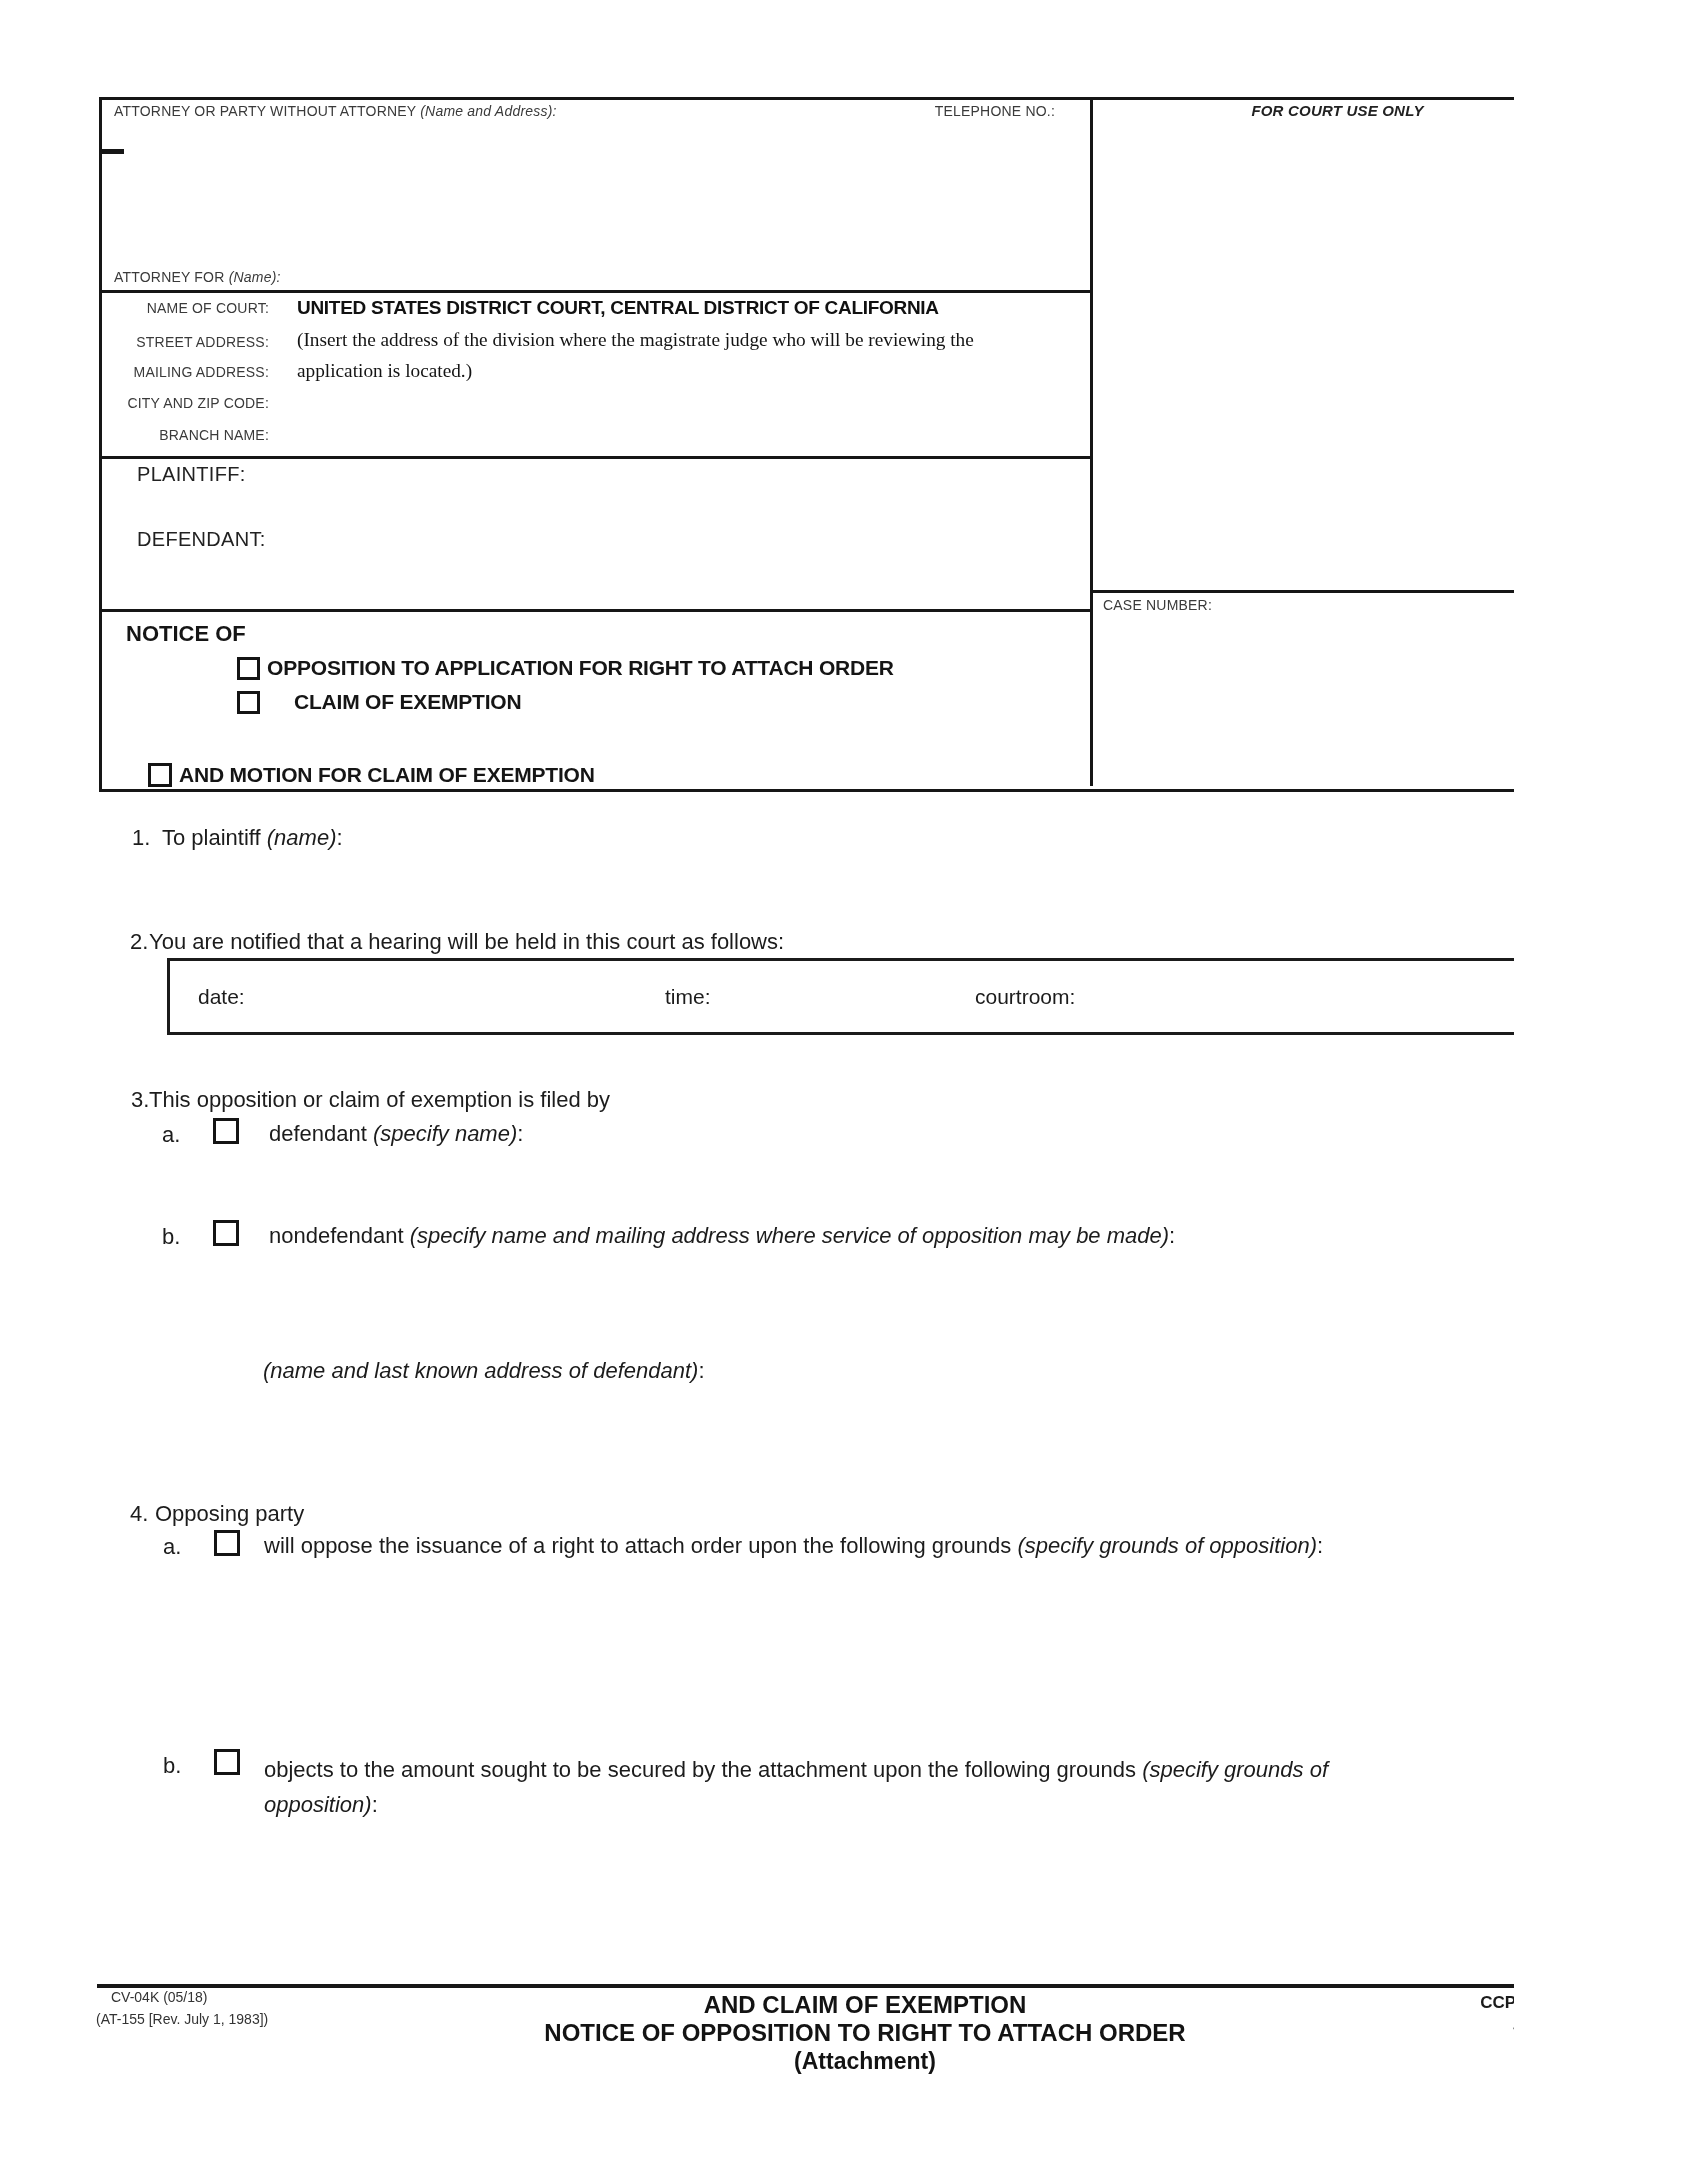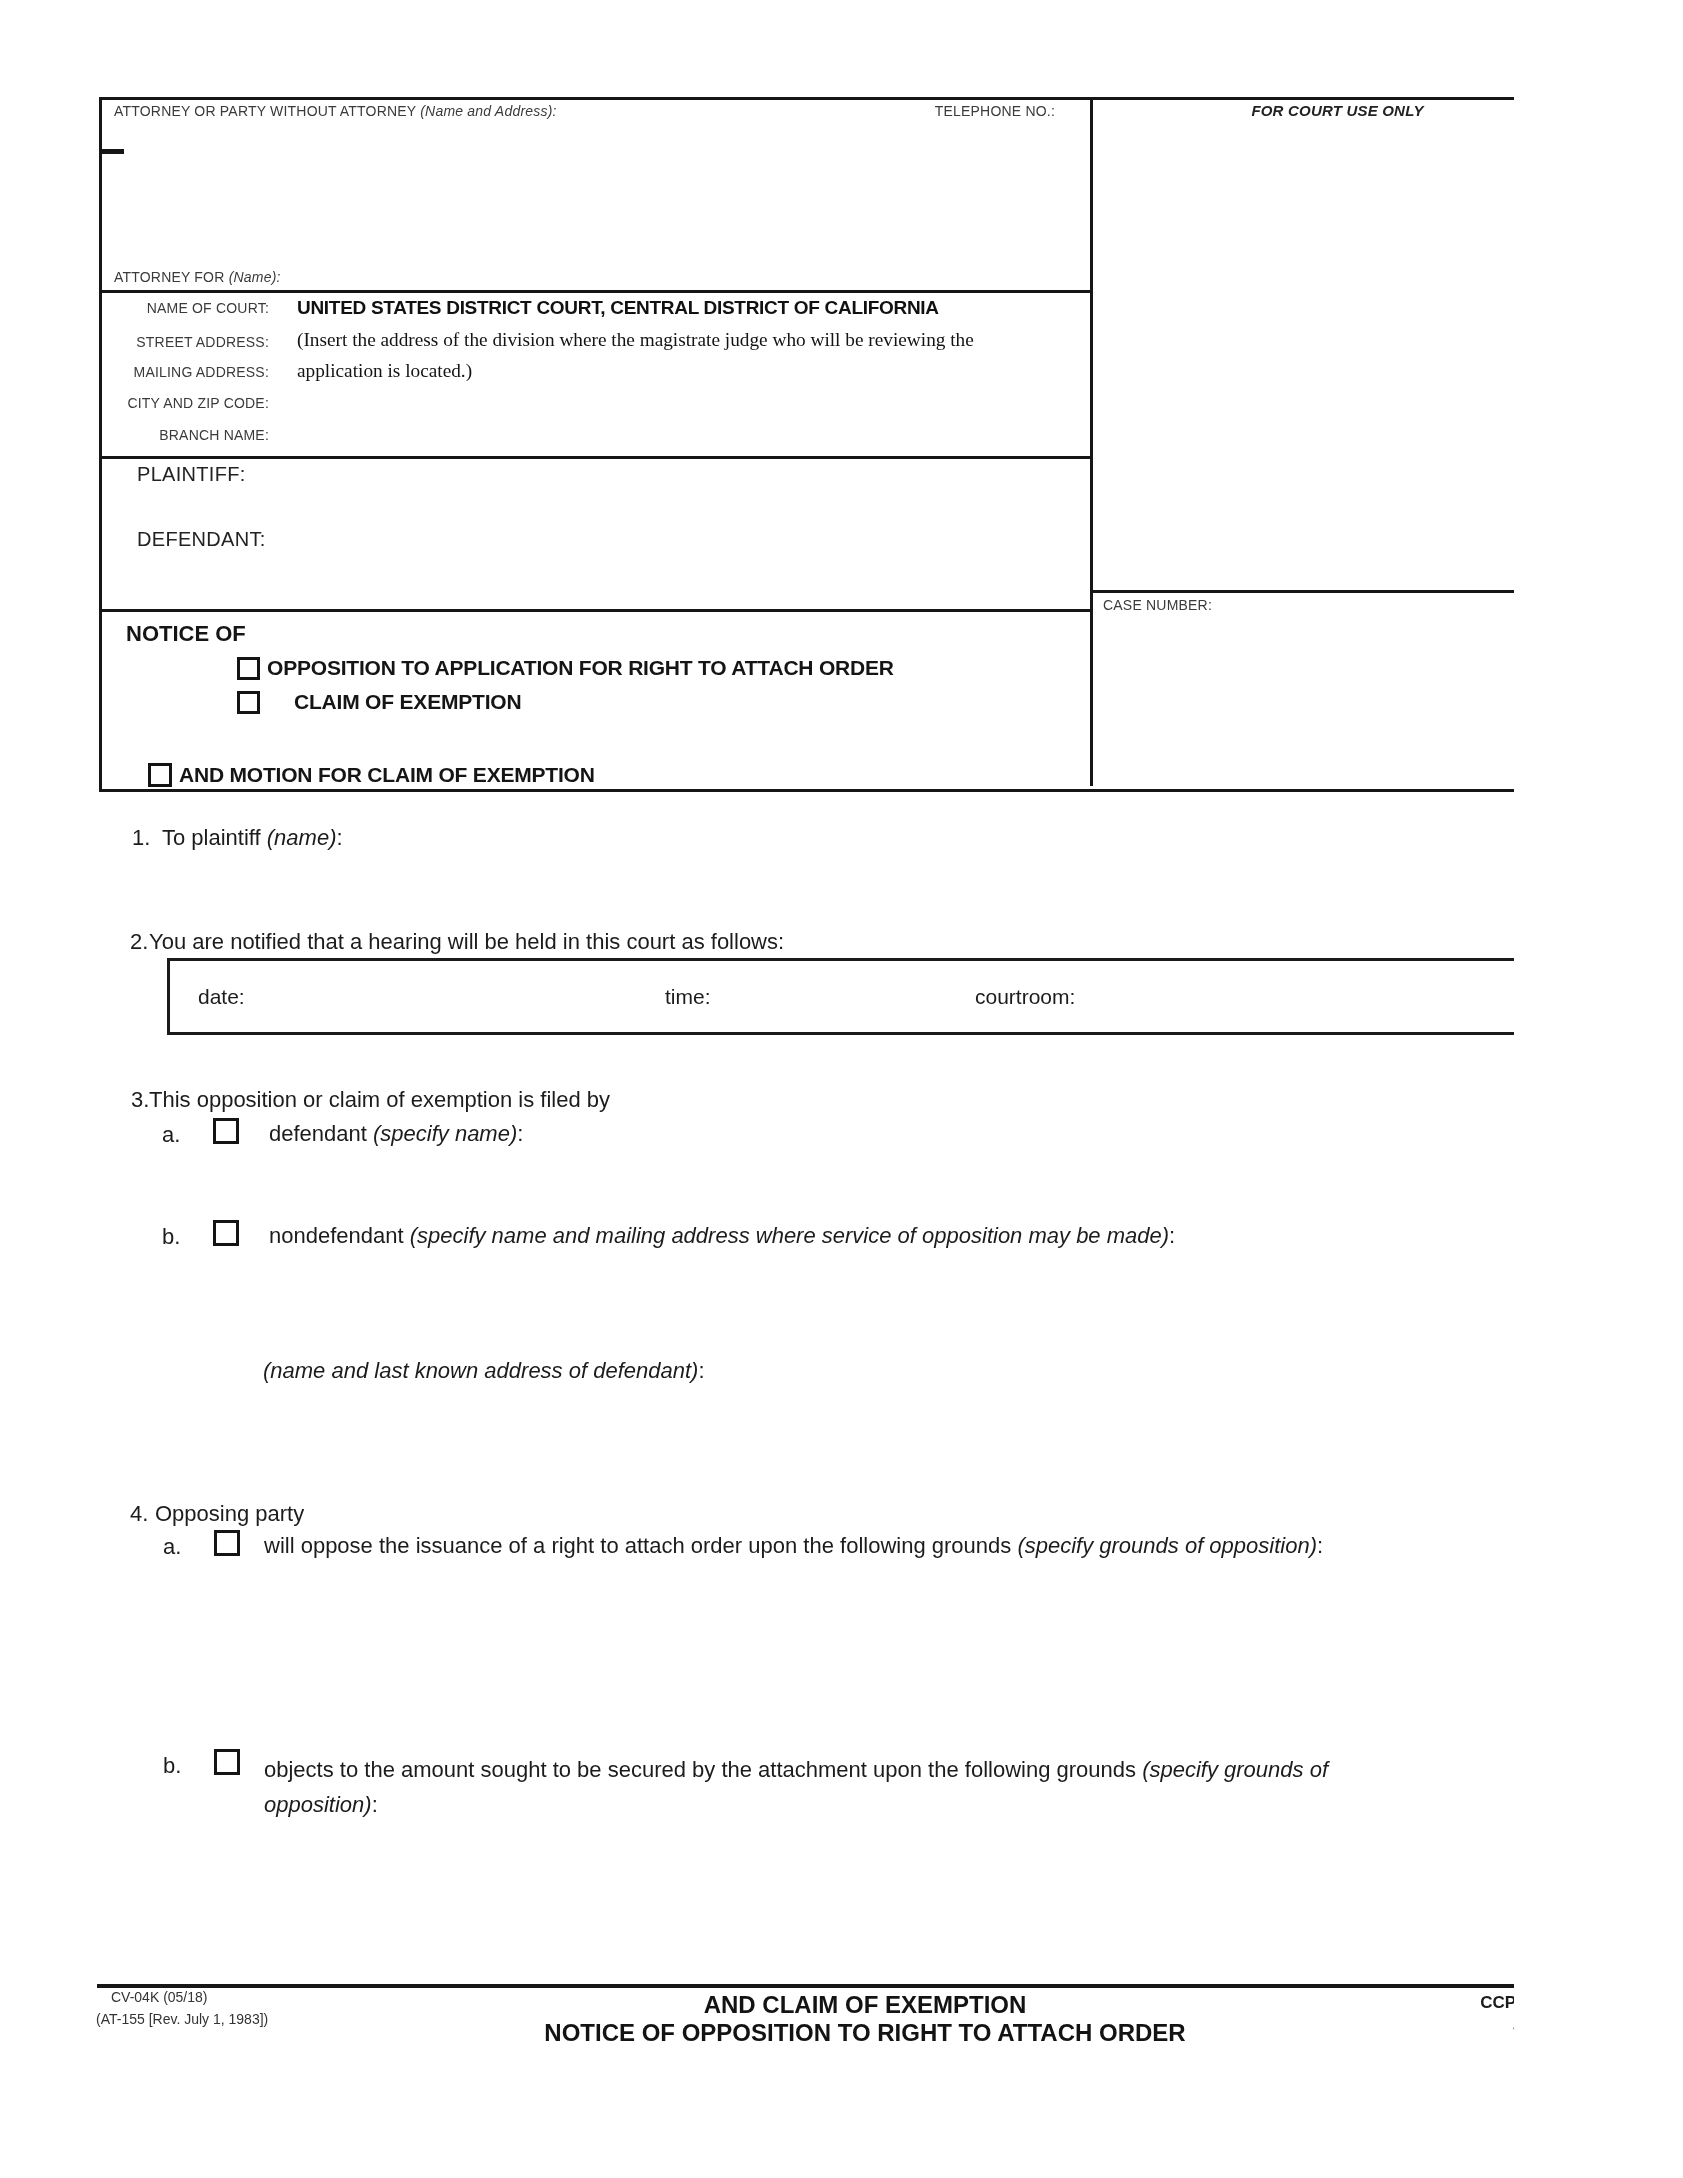--- a/index.html
+++ b/index.html
@@ -126,20 +126,21 @@
   </div>
   <div class="fill" style="left:264px;top:1827px;width:1257px;height:139px;"></div>
 
   <div class="line" style="left:97px;top:1984px;width:1485px;height:4px;"></div>
   <div class="abs foot-small" style="left:111px;top:1989px;">CV-04K (05/18)</div>
   <div class="abs foot-small" style="left:96px;top:2011px;">(AT-155 [Rev. July 1, 1983])</div>
 
   <div class="abs foot-title" style="left:147px;top:1991px;width:1436px;">
     <div>AND CLAIM OF EXEMPTION</div>
     <div>NOTICE OF OPPOSITION TO RIGHT TO ATTACH ORDER</div>
+    <div class="l3">(Attachment)</div>
   </div>
 
   <div class="abs foot-ref" style="left:1287px;top:1991px;width:295px;">
     <div>CCP 482.030</div>
     <div>July one</div>
   </div>
 
 </div>
 
 

